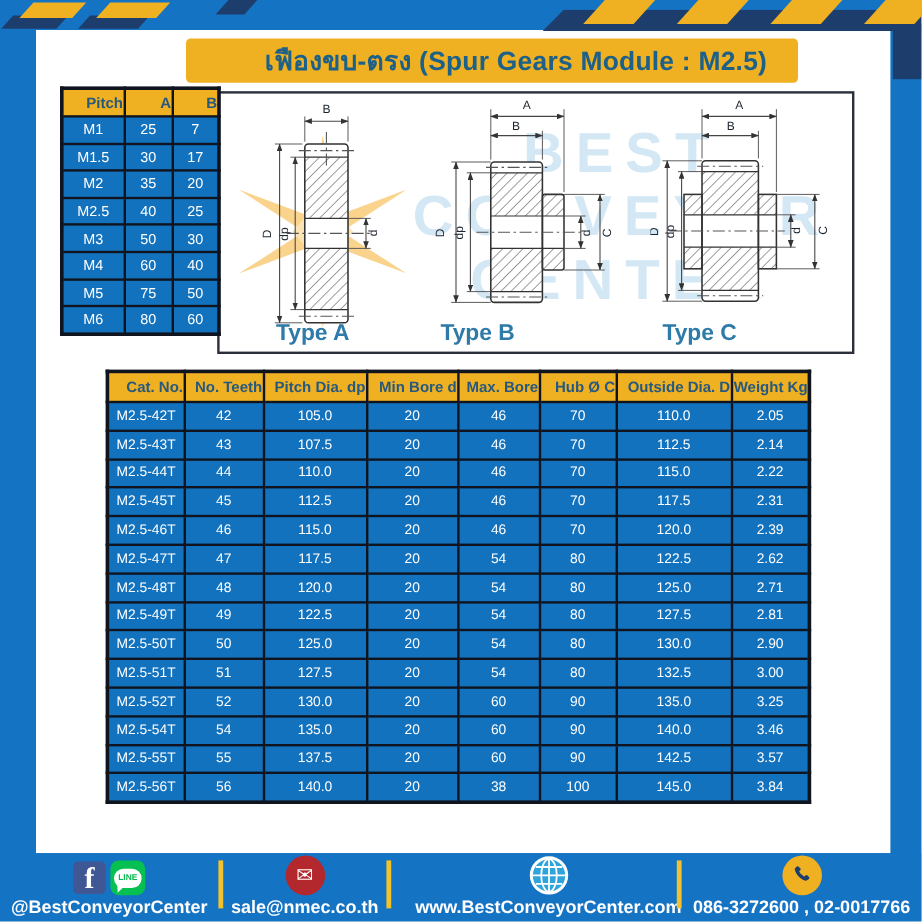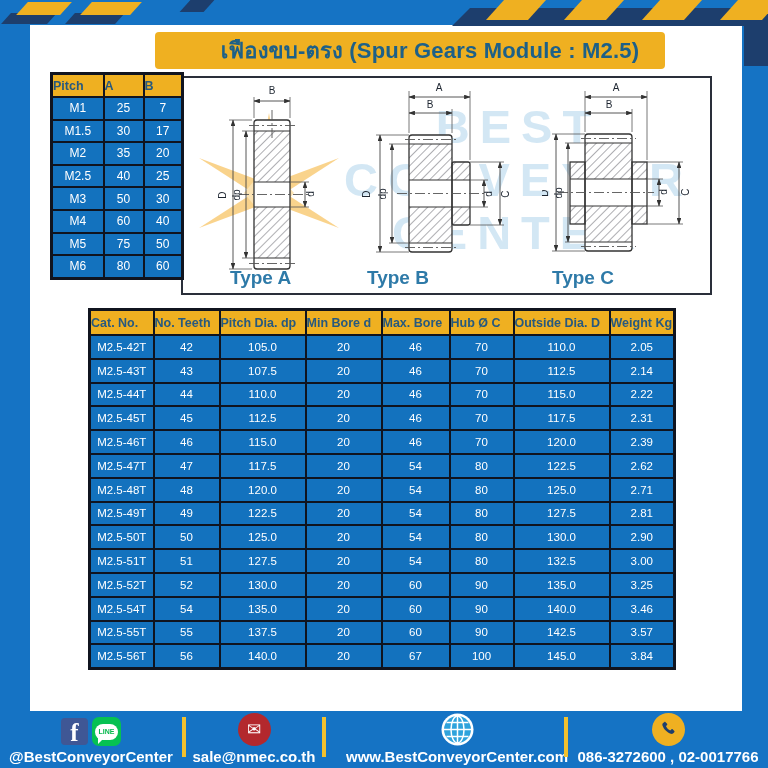--- a/index.html
+++ b/index.html
@@ -16,21 +16,21 @@
   
   .panel{position:absolute;left:30px;top:25px;width:712px;height:686px;background:#ffffff;z-index:1;}
   
   .title-box{position:absolute;left:155px;top:32px;width:470px;height:37px;background:#EFB021;
              border-radius:4px;display:flex;align-items:center;justify-content:center;z-index:2;padding-left:40px;}
   .title-box span{font-weight:bold;font-size:22px;color:#1D6088;letter-spacing:.2px;}
   
   table.data-table{border-collapse:collapse;table-layout:fixed;position:absolute;z-index:2;
                    border:3px solid #10141F;}
   table.data-table th{background:#EFB021;color:#27597F;font-weight:bold;border:2px solid #10141F;
-                      text-align:left;padding:0;}
+                      text-align:right;padding:0;}
   table.data-table td{background:#1372BE;color:#ffffff;border:2px solid #10141F;text-align:center;
                       padding:0;}
   #pitch-table{left:50px;top:72px;width:131px;}
   #pitch-table th{height:21px;font-size:12.5px;}
   #pitch-table td{height:20.6px;font-size:12px;}
   #main-table{left:88px;top:308px;width:585px;}
   #main-table th{height:23px;font-size:12.5px;}
   #main-table td{height:21.8px;font-size:11.5px;}
   
   .drawings-box{position:absolute;left:181px;top:76px;width:531px;height:219px;background:#fff;
@@ -469,21 +469,21 @@
           <td>60</td>
           <td>90</td>
           <td>142.5</td>
           <td>3.57</td>
         </tr>
         <tr>
           <td>M2.5-56T</td>
           <td>56</td>
           <td>140.0</td>
           <td>20</td>
-          <td>67</td>
+          <td>38</td>
           <td>100</td>
           <td>145.0</td>
           <td>3.84</td>
         </tr>
       </tbody>
   </table>
 
   <div class="footer">
     <div class="fcell" style="left:0;width:182px;">
       <div class="ficons">

